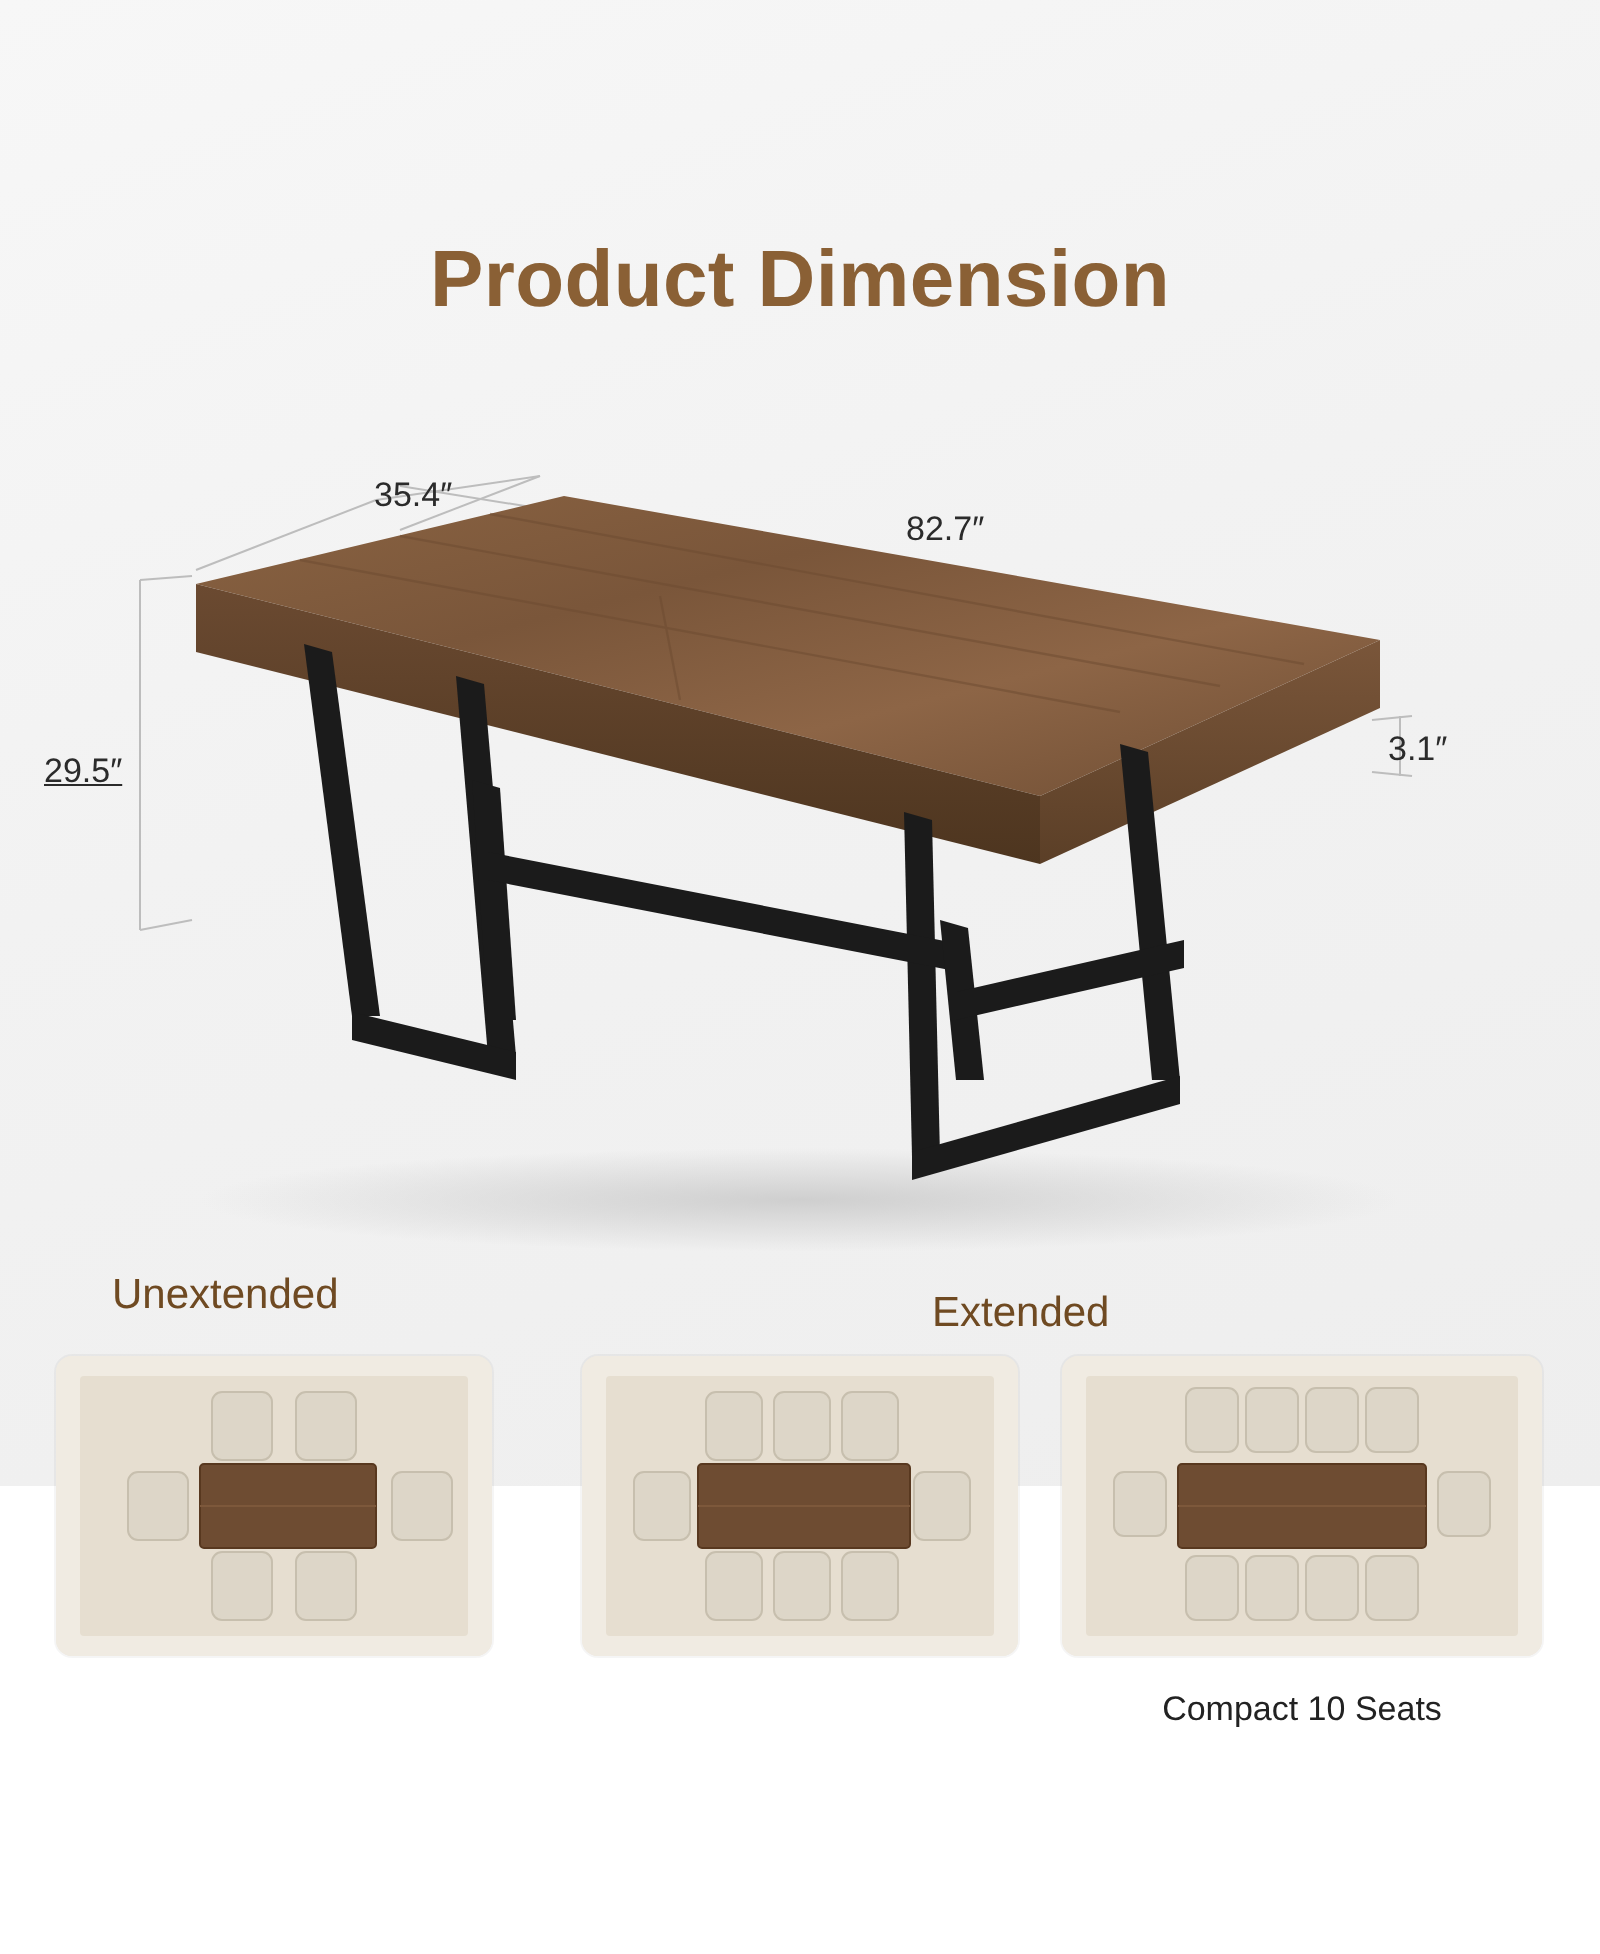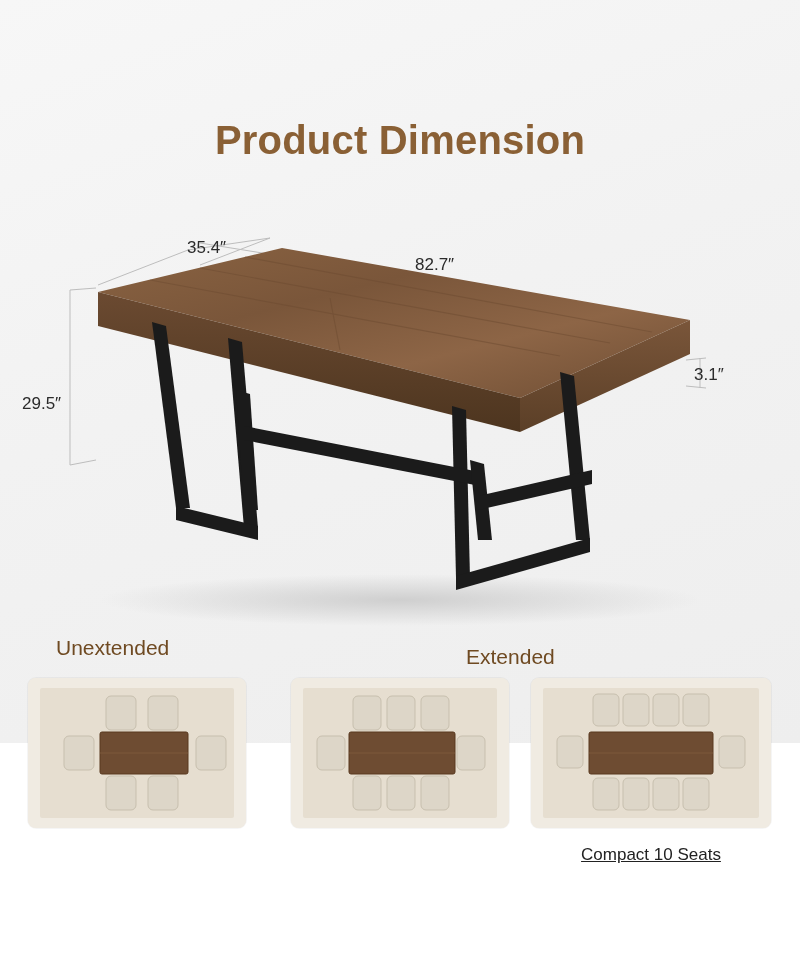--- a/index.html
+++ b/index.html
@@ -44,22 +44,22 @@
 
   
   .dim-label {
     position: absolute;
     font-size: 17px;
     color: #2b2b2b;
     font-family: "Liberation Sans", sans-serif;
     white-space: nowrap;
   }
   .dim-w  { top: 28px;  left: 140px; margin-left: 47px; }
-  .dim-l  { top: 45px;  left: 415px; }
-  .dim-h  { top: 184px; left: 22px;  }
+  .dim-l  { top: 45px;  left: 453px; }
+  .dim-h  { top: 166px; left: 22px; text-decoration: underline;  }
   .dim-t  { top: 155px; left: 660px; padding-left: 34px; }
 
   
   .section-caption {
     position: absolute;
     font-size: 21px;
     color: #6f4a22;
     font-family: "Liberation Sans", sans-serif;
     white-space: nowrap;
   }
@@ -79,21 +79,21 @@
 
   .thumb-caption {
     position: absolute;
     font-size: 17px;
     color: #222222;
     text-align: center;
     white-space: nowrap;
   }
   .tc-1 { top: 845px; left: 28px;  width: 218px; }
   .tc-2 { top: 845px; left: 291px; width: 218px; }
-  .tc-3 { top: 845px; left: 531px; width: 240px; text-decoration: underline; }
+  .tc-3 { top: 845px; left: 531px; width: 240px; }
 </style>
 </head>
 <body>
 
 <div class="page">
 
   <div class="title">Product Dimension</div>
 
   <div class="stage">
 

